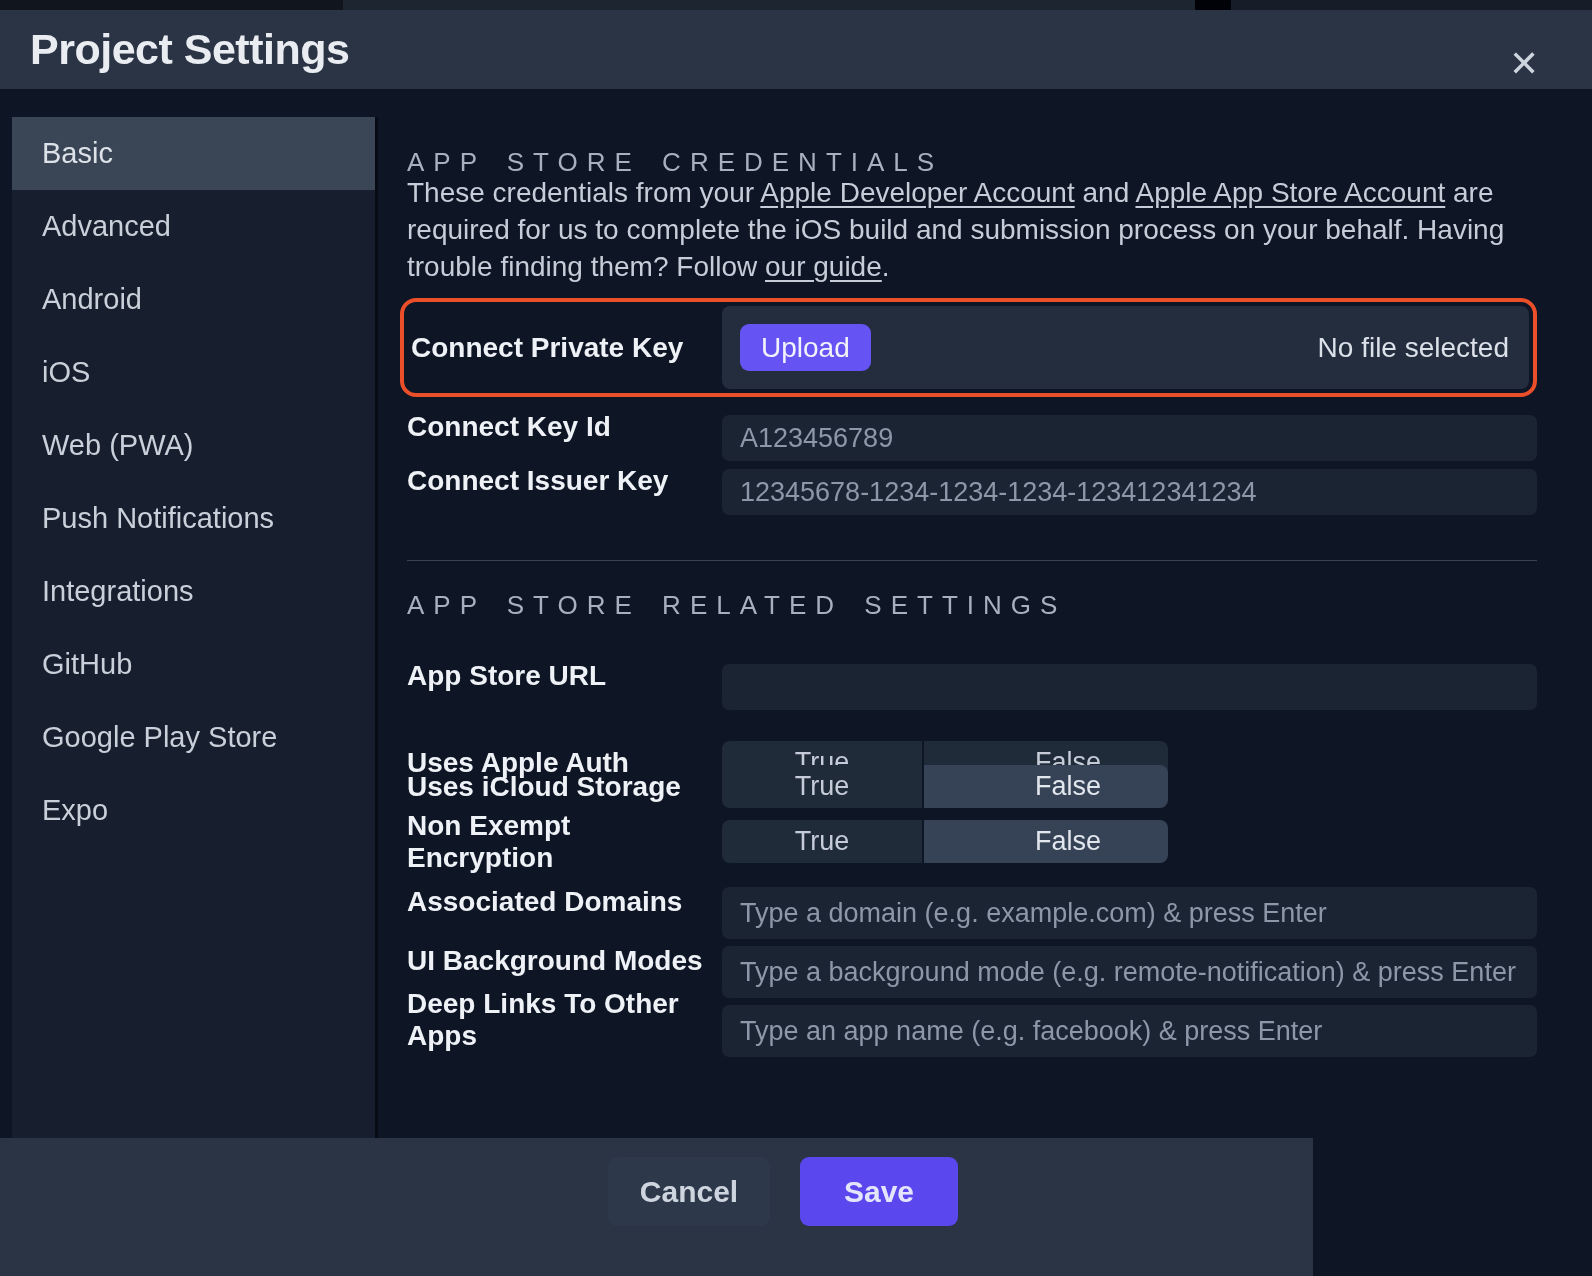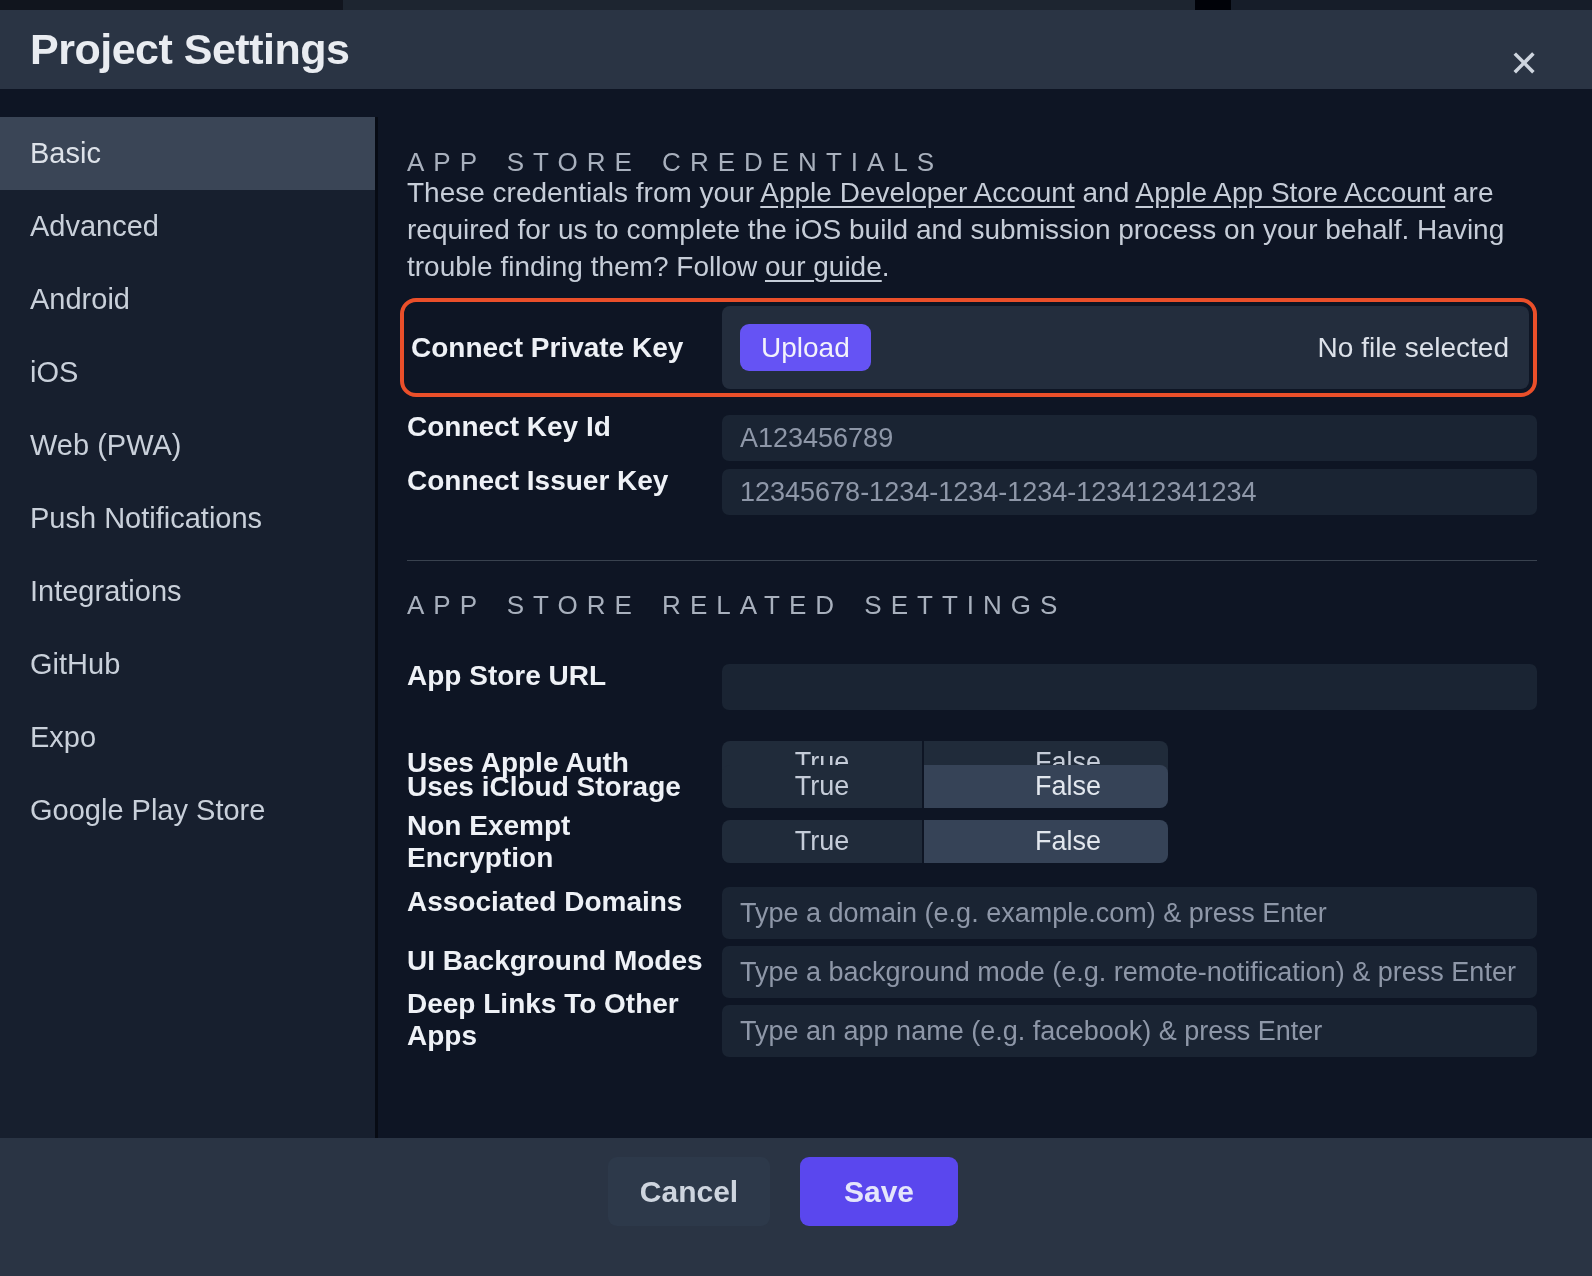--- a/index.html
+++ b/index.html
@@ -14,21 +14,21 @@
 
   
   .header { position:absolute; left:0; top:10px; width:1592px; height:79px; background:#2a3444;
             display:flex; align-items:center; }
   .header .title { margin-left:30px; font-size:43px; font-weight:700; color:#e9ecf1; letter-spacing:-0.5px; }
   .close-btn { position:absolute; right:42px; top:28px; width:52px; height:52px; display:flex;
                align-items:center; justify-content:center; font-size:36px; color:#ced5df; cursor:pointer; }
 
   
   .body { position:absolute; left:0; top:117px; width:1592px; height:1021px; }
-  .sidebar { position:absolute; left:0; top:0; width:375px; height:1021px; background:#171f2e; }
+  .sidebar { position:absolute; left:12px; top:0; width:375px; height:1021px; background:#171f2e; }
   .side-divider { position:absolute; left:375px; top:0; width:3px; height:1021px; background:#070b14; }
   .sidebar .item { height:73px; display:flex; align-items:center; padding-left:30px;
                    font-size:29px; color:#c9d0da; cursor:pointer; }
   .sidebar .item.hl-gray { background:#3a4556; color:#dde2e9; }
   .sidebar .item.active { background:#0a6aa1; color:#eef1f6; font-weight:700; }
 
   .main { position:absolute; left:378px; top:0; width:1214px; height:1021px; background:#0e1524; }
 
   .section-title { position:absolute; left:29px; font-size:26px; color:#a8b0bd;
                    letter-spacing:9px; word-spacing:5px; }
@@ -56,21 +56,21 @@
   .hr { position:absolute; left:29px; top:443px; width:1130px; height:1px; background:#39424f; }
 
   .toggle-group { display:flex; gap:2px; width:446px; height:43px; }
   .toggle-seg { flex:1; background:#202b3a; display:flex; align-items:center; justify-content:center;
                 font-size:27px; color:#c5ccd8; cursor:pointer; }
   .toggle-seg:first-child { border-radius:8px 0 0 8px; }
   .toggle-seg:last-child  { border-radius:0 8px 8px 0;padding-left:44px; }
   .toggle-seg.selected { background:#364357; color:#e2e7ee; }
 
   
-  .footer { position:absolute; left:0; top:1138px; width:1592px; height:138px; background:#2a3444; }
+  .footer { position:absolute; left:0; top:1138px; width:1313px; height:138px; background:#2a3444; }
   .btn { position:absolute; top:19px; height:69px; border:none; border-radius:9px; font-size:30px;
          font-weight:700; font-family:inherit; cursor:pointer; }
   .btn-cancel { left:608px; width:162px; background:#2d394a; color:#ced5df; }
   .btn-save   { left:800px; width:158px; background:#5a47ee; color:#e4e5fb; }
 </style>
 </head>
 <body>
 
 <div class="top-strip">
   <div class="seg-a"></div>
@@ -87,22 +87,22 @@
 
   <div class="sidebar">
     <div class="item hl-gray">Basic</div>
     <div class="item">Advanced</div>
     <div class="item">Android</div>
     <div class="item">iOS</div>
     <div class="item">Web (PWA)</div>
     <div class="item">Push Notifications</div>
     <div class="item">Integrations</div>
     <div class="item">GitHub</div>
+    <div class="item">Google Play Store</div>
     <div class="item">Expo</div>
-    <div class="item">Google Play Store</div>
   </div>
   <div class="side-divider"></div>
 
   <div class="main">
 
     <div class="section-title" style="top:30px;">APP STORE CREDENTIALS</div>
 
     <div class="desc"><span>These credentials from your </span><span class="lnk">Apple Developer Account</span><span> and </span><span class="lnk">Apple App Store Account</span><span> are required for us to complete the iOS build and submission process on your behalf. Having trouble finding them? Follow </span><span class="lnk">our guide</span><span>.</span></div>
 
     <div class="pk-row">

